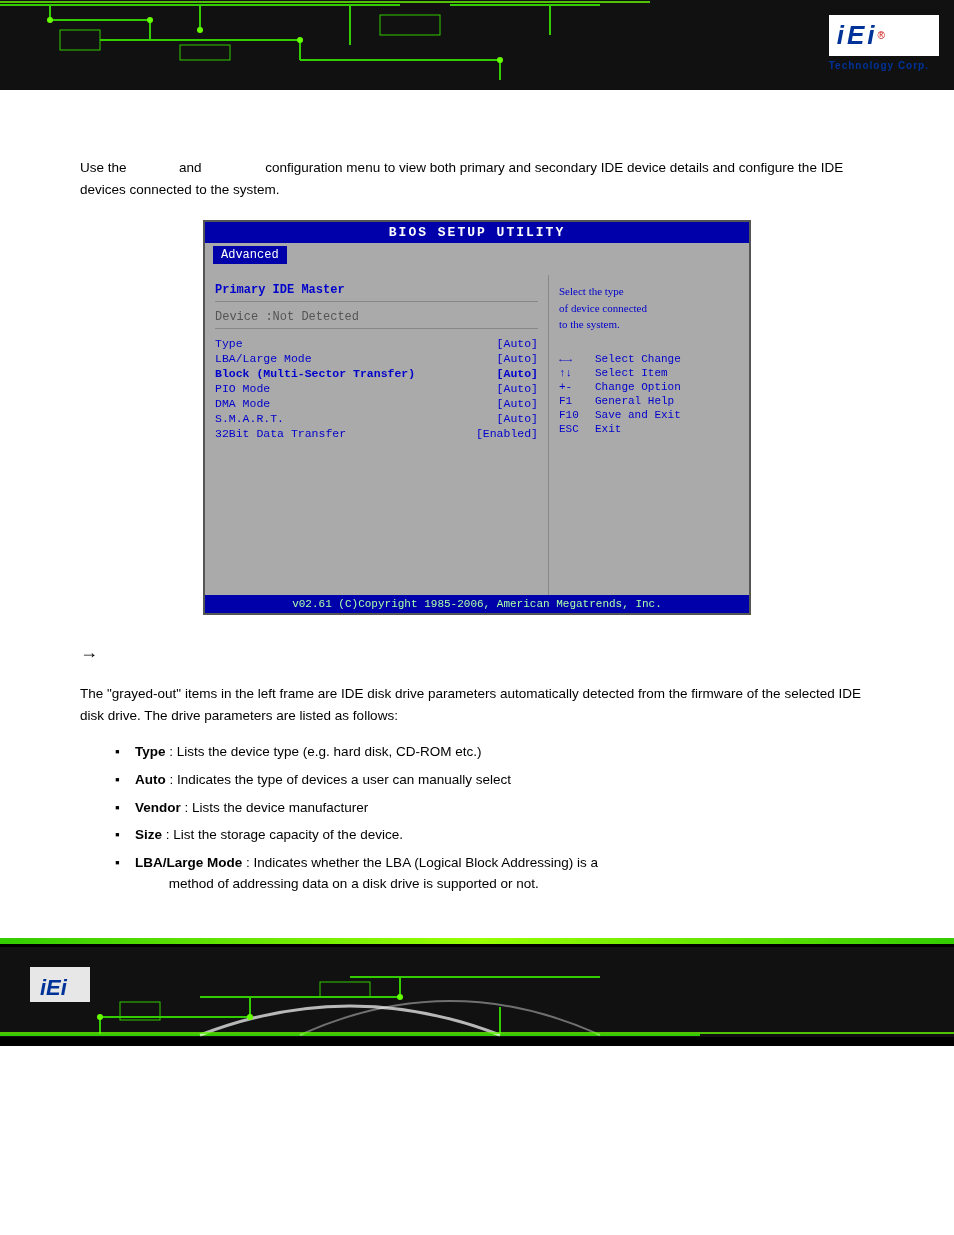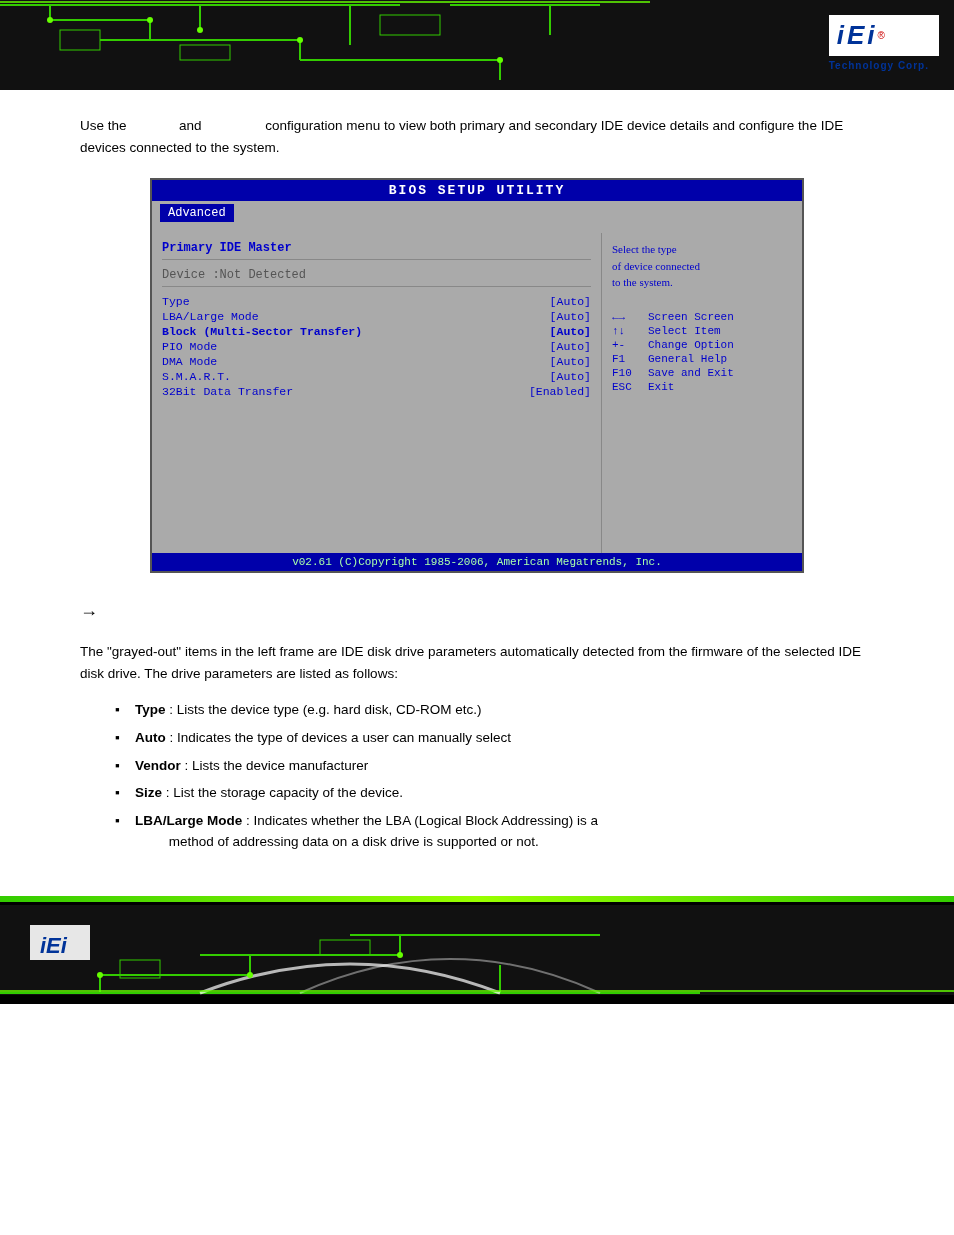--- a/index.html
+++ b/index.html
@@ -30,35 +30,36 @@
       width: 100%;
       height: 90px;
       background: #000;
       overflow: hidden;
     }
 
     
     .main-content {
       padding: 44px 80px;
       padding-top: 25px;
+      margin-top: 42px;
     }
 
     
     .intro-text {
       font-size: 13.5px;
       line-height: 1.6;
       margin-bottom: 20px;
       color: #000;
     }
 
     
     .bios-container {
       border: 2px solid #555;
       background: #aaaaaa;
-      width: 654px;
+      width: 548px;
       margin: 0 auto 25px auto;
       font-family: 'Courier New', monospace;
       font-size: 12px;
     }
     .bios-titlebar {
       background: #0000aa;
       color: #ffffff;
       text-align: center;
       padding: 3px 0;
       font-size: 13px;
@@ -347,21 +348,21 @@
           </div>
         </div>
       </div>
       <div class="bios-right">
         <div class="bios-help-text">
           Select the type<br>of device connected<br>to the system.
         </div>
         <div class="bios-keys-section">
           <div class="bios-key-row">
             <span class="bios-key">←→</span>
-            <span class="bios-key-desc">Screen Screen</span>
+            <span class="bios-key-desc">Select Change</span>
           </div>
           <div class="bios-key-row">
             <span class="bios-key">↑↓</span>
             <span class="bios-key-desc">Select Item</span>
           </div>
           <div class="bios-key-row">
             <span class="bios-key">+-</span>
             <span class="bios-key-desc">Change Option</span>
           </div>
           <div class="bios-key-row">

